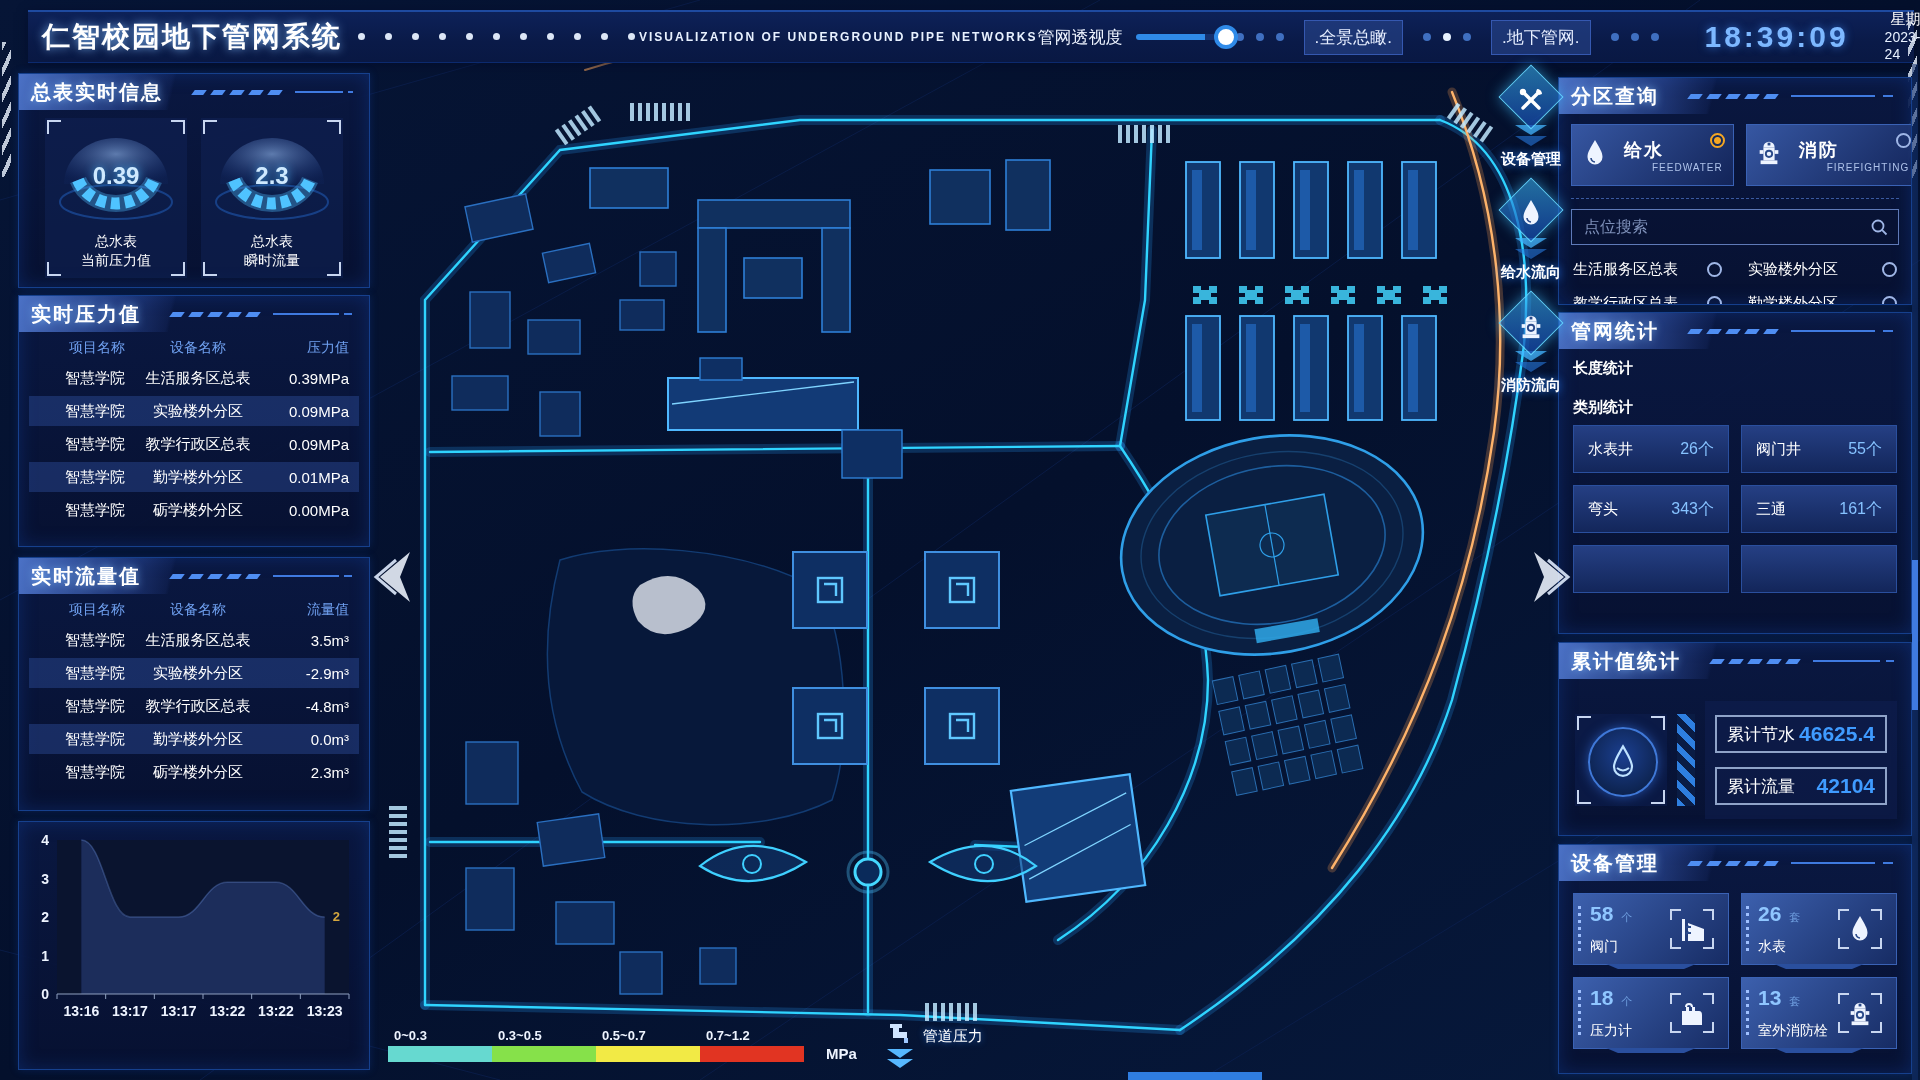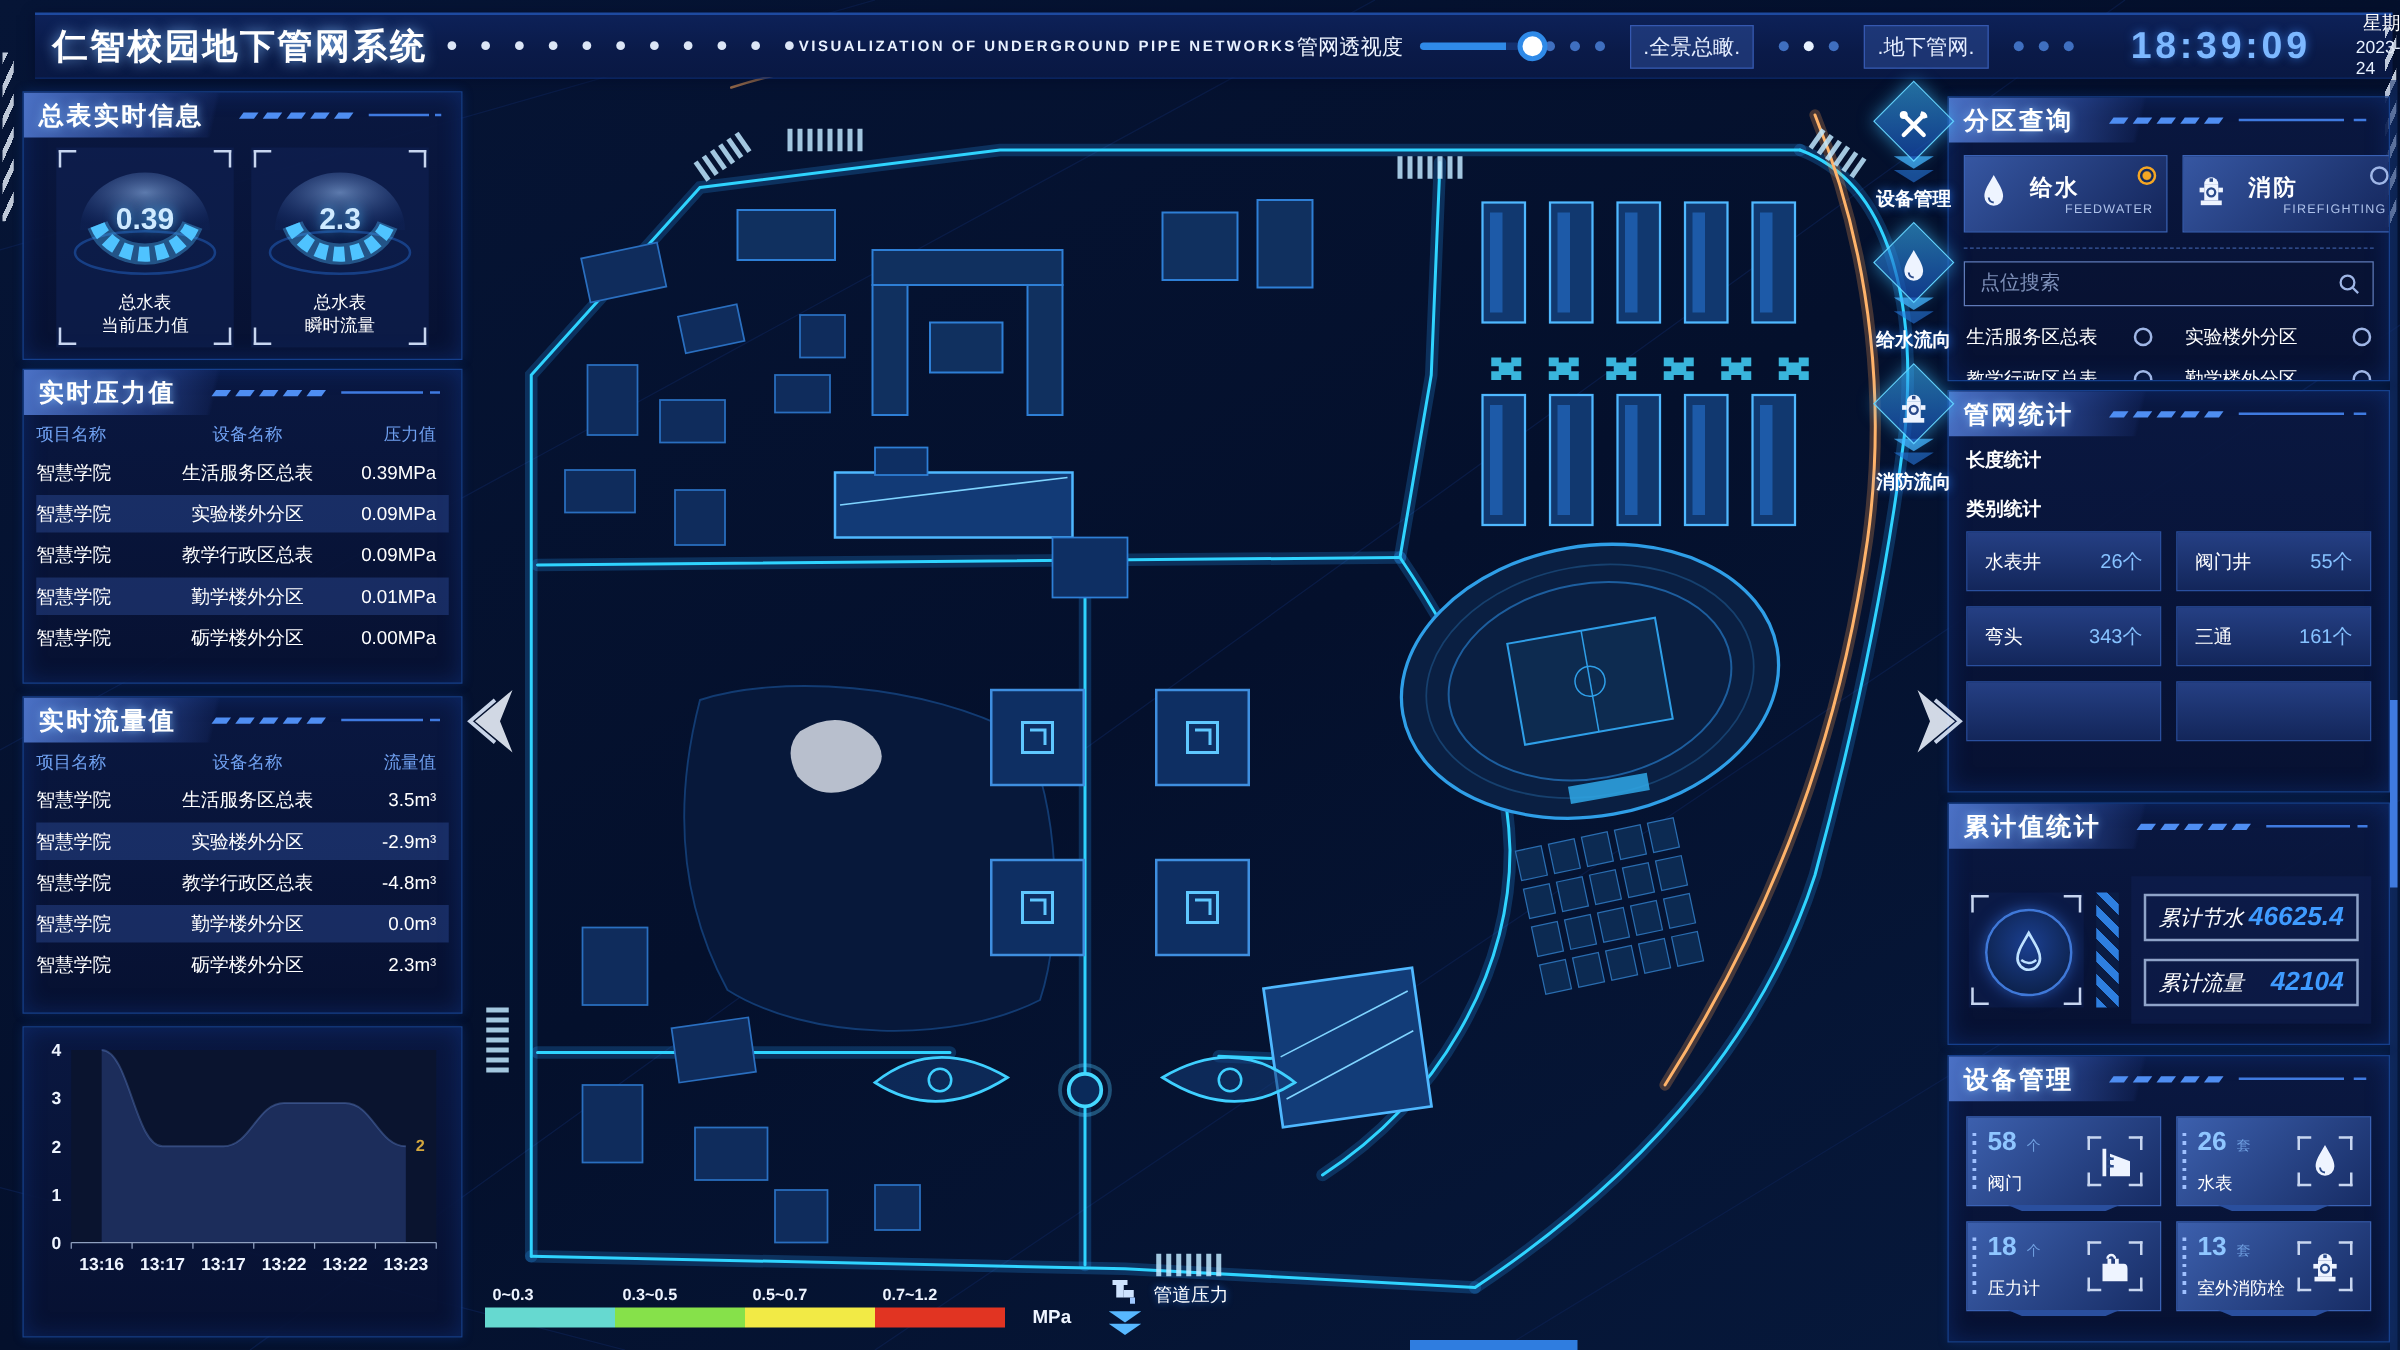--- a/index.html
+++ b/index.html
@@ -59,21 +59,21 @@
   .ck.bl{left:2px;bottom:2px;border-left-width:2px;border-bottom-width:2px;}
   .ck.br{right:2px;bottom:2px;border-right-width:2px;border-bottom-width:2px;}
   .gval{position:absolute;left:0;right:0;top:44px;text-align:center;color:#cfeaff;font-size:24px;font-weight:bold;
         text-shadow:0 0 10px rgba(80,190,255,.9);}
   .glab{position:absolute;left:0;right:0;bottom:8px;text-align:center;color:#fff;font-size:14px;line-height:1.35;}
   
   .tbl{padding:2px 10px;}
   .trow{display:flex;align-items:center;height:30px;margin-top:3px;color:#fff;font-size:15px;}
   .trow.hd{color:#6fa0f0;font-size:14px;height:24px;margin-top:2px;}
   .trow.alt{background:rgba(52,86,170,.38);}
-  .tc1{width:96px;text-align:left;}
+  .tc1{width:96px;text-align:right;}
   .tc2{width:146px;text-align:center;}
   .tc3{flex:1;text-align:right;padding-right:10px;}
   
   #dailyChart{margin:2px 0 0 2px;}
   
   #zone-tabs{display:flex;gap:12px;padding:10px 12px 0 12px;}
   .ztab{flex:1;height:60px;position:relative;display:flex;align-items:center;gap:12px;padding:0 10px;
         background:linear-gradient(135deg,rgba(62,98,180,.85),rgba(20,38,92,.9));border:1px solid #3a62b5;cursor:pointer;}
   .ztab .zi{width:30px;height:34px;flex:none;}
   .ztab .zl1{color:#fff;font-size:18px;font-weight:bold;letter-spacing:2px;}
@@ -90,21 +90,21 @@
   #zone-list{display:grid;grid-template-columns:1fr 1fr;column-gap:26px;row-gap:2px;padding:8px 14px 0 14px;}
   .zitem{display:flex;align-items:center;justify-content:space-between;height:32px;color:#fff;font-size:15px;cursor:pointer;}
   
   .sec-lab{color:#fff;font-size:15px;font-weight:bold;margin:0 0 0 14px;}
   .stat-row{display:flex;gap:12px;padding:8px 14px 0 14px;}
   .stat-box{flex:1;height:46px;display:flex;align-items:center;justify-content:space-between;padding:0 14px;
         background:linear-gradient(180deg,rgba(40,68,140,.9),rgba(20,40,94,.9));border:1px solid #2a4f9e;}
   .stat-box .sn{color:#fff;font-size:15px;}
   .stat-box .sv{color:#86c2ff;font-size:16px;}
   
-  #cum-body{display:flex;align-items:center;padding:22px 14px 0 16px;gap:10px;font-style:italic;}
+  #cum-body{display:flex;align-items:center;padding:22px 14px 0 16px;gap:10px;}
   #cum-icon{position:relative;width:92px;height:92px;background:rgba(14,30,78,.6);flex:none;}
   #cum-circle{position:absolute;left:13px;top:13px;width:66px;height:66px;border-radius:50%;
         border:2px solid #3f78d8;background:radial-gradient(circle at 50% 40%,#1b3f90,#0d234f 75%);
         display:flex;align-items:center;justify-content:center;box-shadow:0 0 12px rgba(60,130,255,.5);}
   #cum-stripe{width:18px;height:92px;flex:none;background:repeating-linear-gradient(45deg,#2e7fe0 0 6px,#0a1c44 6px 13px);}
   #cum-vals{flex:1;display:flex;flex-direction:column;gap:14px;background:rgba(16,32,84,.5);padding:14px 10px;}
   .cum-row{border:2px solid #8fa3c8;display:flex;align-items:center;justify-content:space-between;padding:5px 10px;}
   .cum-row .cn{color:#fff;font-size:17px;}
   .cum-row .cv{color:#3f9bff;font-size:21px;font-weight:bold;}
   

